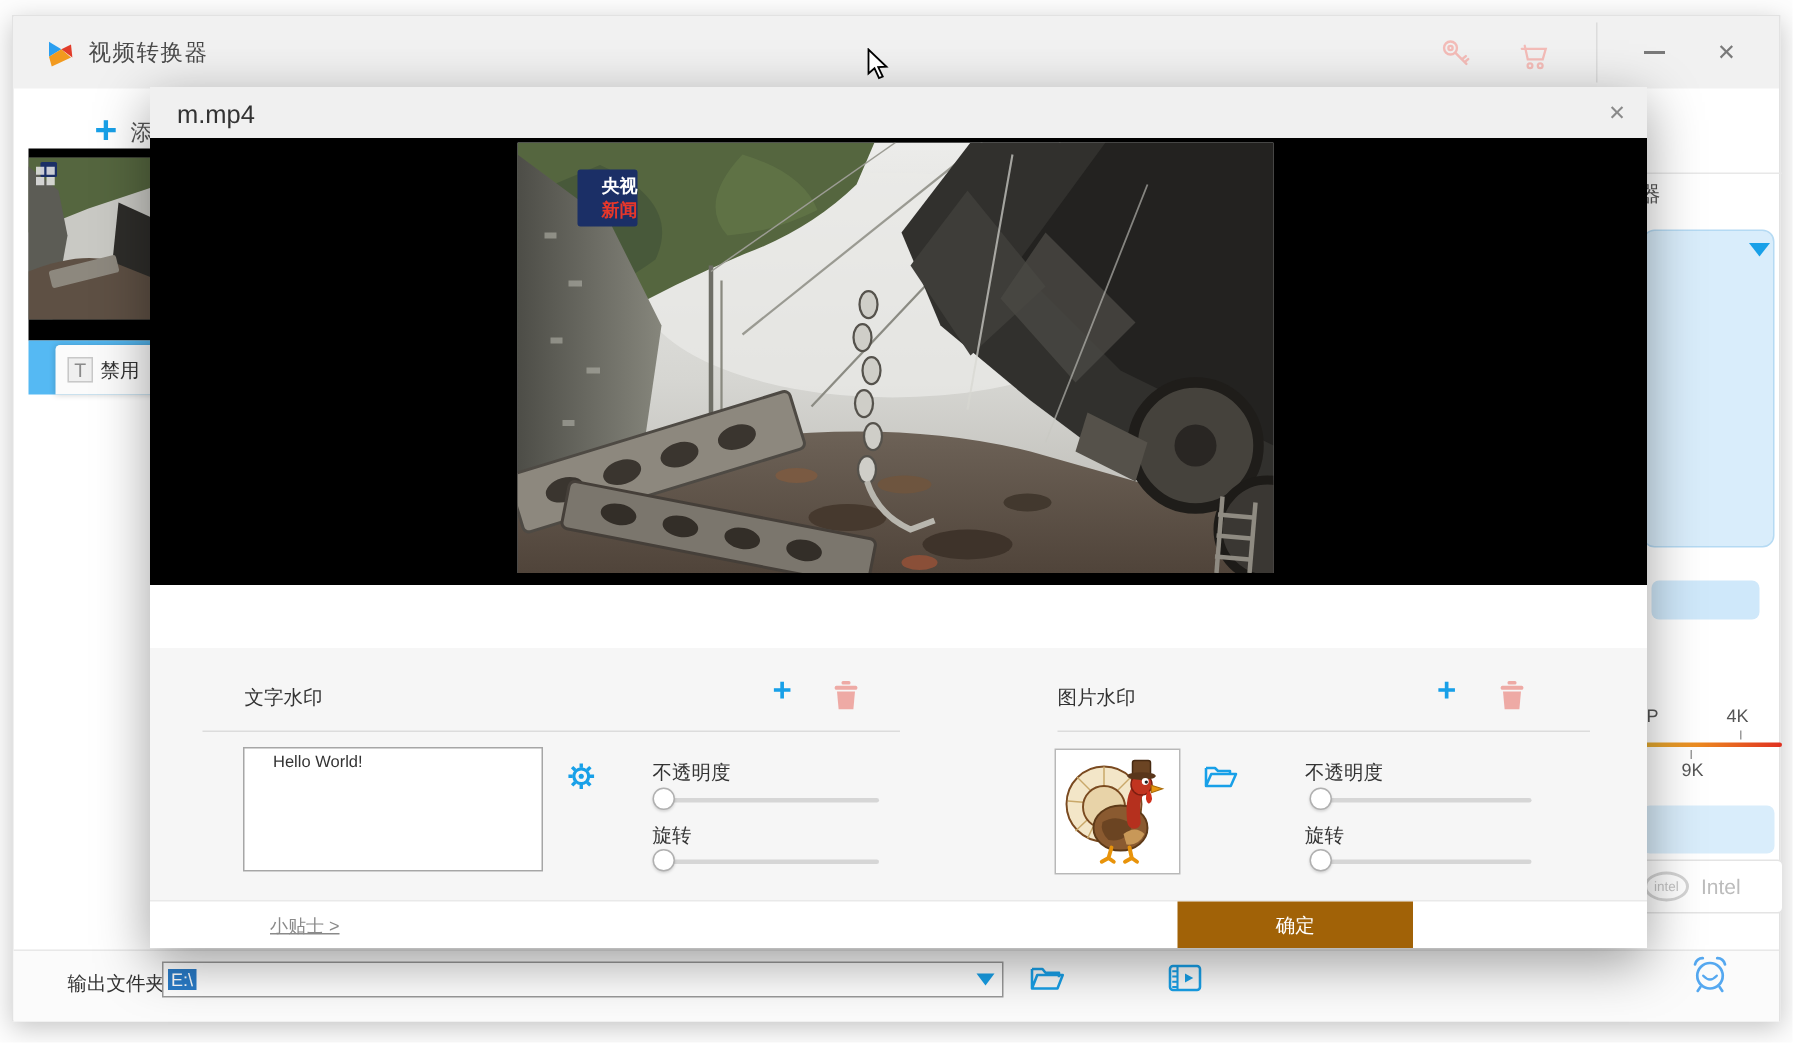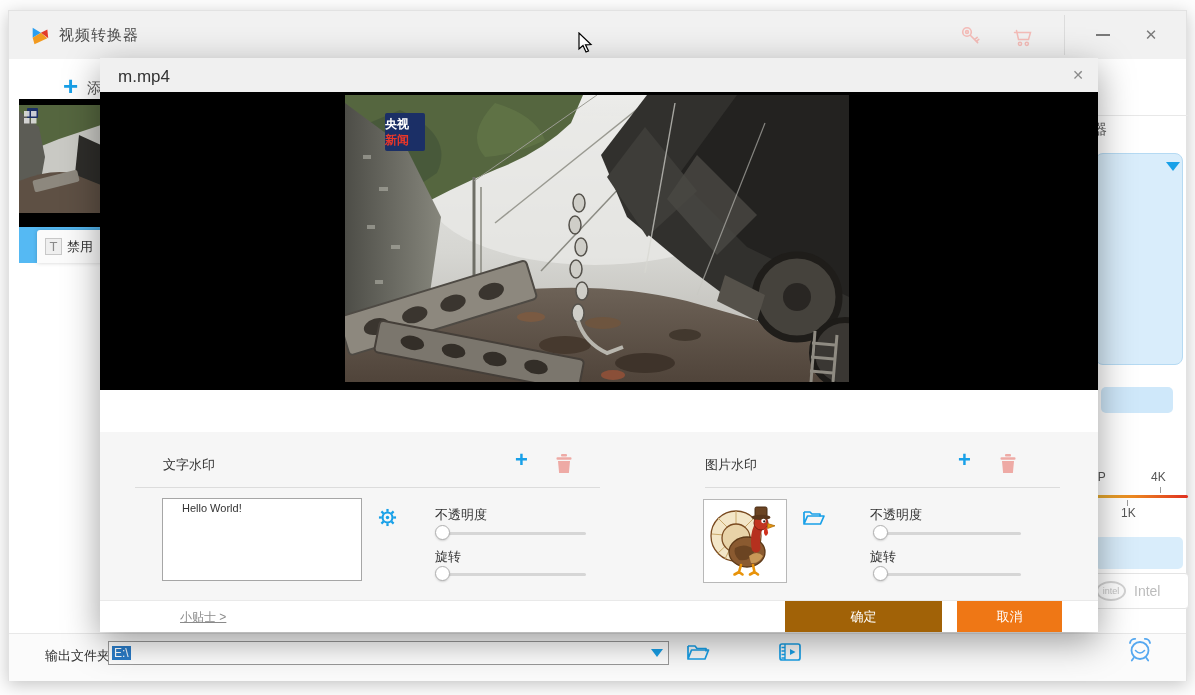--- a/index.html
+++ b/index.html
@@ -65,21 +65,21 @@
 
 .dialog{position:absolute;left:100px;top:58px;width:998px;height:574px;background:#fff;z-index:10;
   box-shadow:0 10px 34px rgba(0,0,0,.38);overflow:hidden}
 .dlg-title{position:absolute;left:0;top:0;width:100%;height:34px;background:#f0f0f0}
 .dlg-title .t{position:absolute;left:18px;top:9px;font-size:17px;color:#333}
 .dlg-close{position:absolute;right:8px;top:5px;width:24px;height:24px;color:#8a8a8a;font-size:14px;
   display:flex;align-items:center;justify-content:center;cursor:pointer}
 .videostrip{position:absolute;left:0;top:34px;width:100%;height:298px;background:#000}
 .video{position:absolute;left:245px;top:3px;width:504px;height:287px;background:#777;overflow:hidden}
 .badge{position:absolute;left:40px;top:18px;width:40px;height:38px;background:#1b2f66;border-radius:2px;
-  display:flex;flex-direction:column;align-items:flex-start;justify-content:center;line-height:16px}
+  display:flex;flex-direction:column;align-items:flex-end;justify-content:center;line-height:16px}
 .badge .l1{color:#fff;font-size:12px;font-weight:bold}
 .badge .l2{color:#e8372a;font-size:12px;font-weight:bold}
 .playerbar{position:absolute;left:0;top:332px;width:100%;height:42px;background:#323437}
 .playbtn{position:absolute;left:13px;top:8px;width:26px;height:26px;cursor:pointer}
 .ptime{position:absolute;left:62px;top:14px;font-size:12px;color:#e2e2e2;letter-spacing:.5px}
 .ptime .sep{color:#bbb;margin:0 4px}
 .seek{position:absolute;left:210px;top:12px;width:753px;height:18px;cursor:pointer}
 .seek .track{position:absolute;left:0;top:8px;width:100%;height:3px;background:#141414;border-radius:2px}
 .seek .thumb{position:absolute;left:-2px;top:4px;width:11px;height:11px;border-radius:50%;background:#fff}
 .wmpanel{position:absolute;left:0;top:374px;width:100%;height:168px;background:#f6f6f6}
@@ -203,21 +203,21 @@
       <div class="fmtarrow"></div>
     </div>
 
     <div class="strip2"></div>
 
     <span class="reslbl" style="left:1082px;top:459px">0P</span>
     <span class="reslbl" style="left:1142px;top:459px">4K</span>
     <div class="restick" style="left:1151px;top:476px"></div>
     <div class="resline"></div>
     <div class="restick" style="left:1118px;top:489px"></div>
-    <span class="reslbl" style="left:1112px;top:495px">1K</span>
+    <span class="reslbl" style="left:1112px;top:495px">9K</span>
 
     <div class="box3"></div>
 
     <div class="intelbadge">
       <span class="inteloval">intel</span>
       <span class="inteltxt">Intel</span>
     </div>
 
     <div class="abs" style="left:900px;top:104px;width:279px;height:1px;background:#e8e8e8"></div>
 
@@ -469,20 +469,19 @@
     </div>
     <span class="sliderlbl" style="left:770px;top:490px">旋转</span>
     <div class="slider" style="left:774px;top:508px;width:147px">
       <div class="track"></div>
       <div class="thumb"></div>
     </div>
 
     <div class="dlg-footer">
       <span class="tips">小贴士 &gt;</span>
       <div class="btn-ok">确定</div>
-      <div class="btn-cancel">取消</div>
     </div>
   </div>
 
   <svg class="cursor" width="16" height="22" viewBox="0 0 16 22">
     <path d="M1,1 L1,17 L5,13.5 L8,20 L10.5,19 L7.5,12.8 L13,12.5 Z" fill="#fff" stroke="#000" stroke-width="1.2"></path>
   </svg>
 </div>
 
 </body></html>

